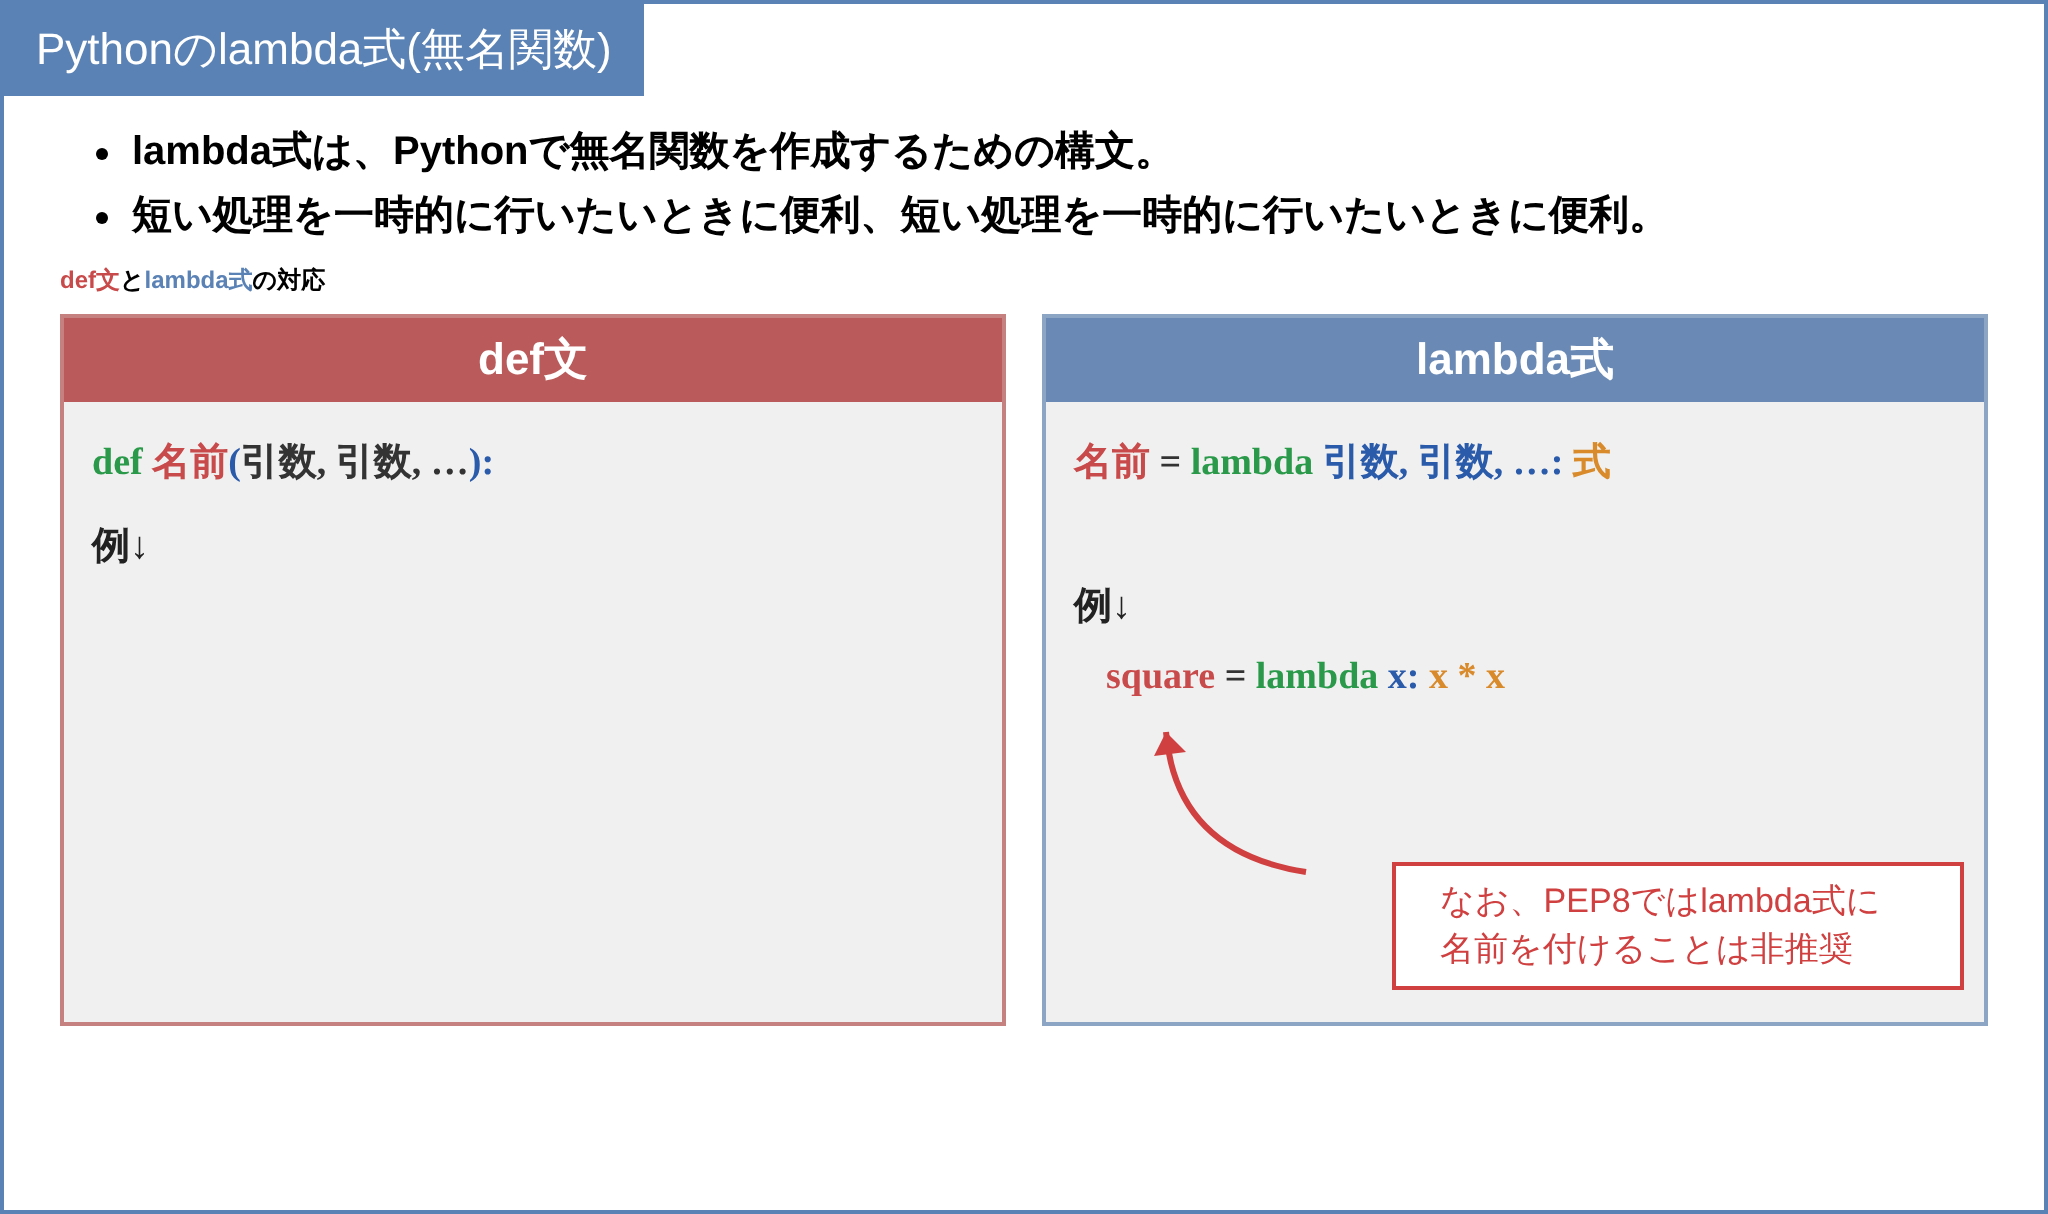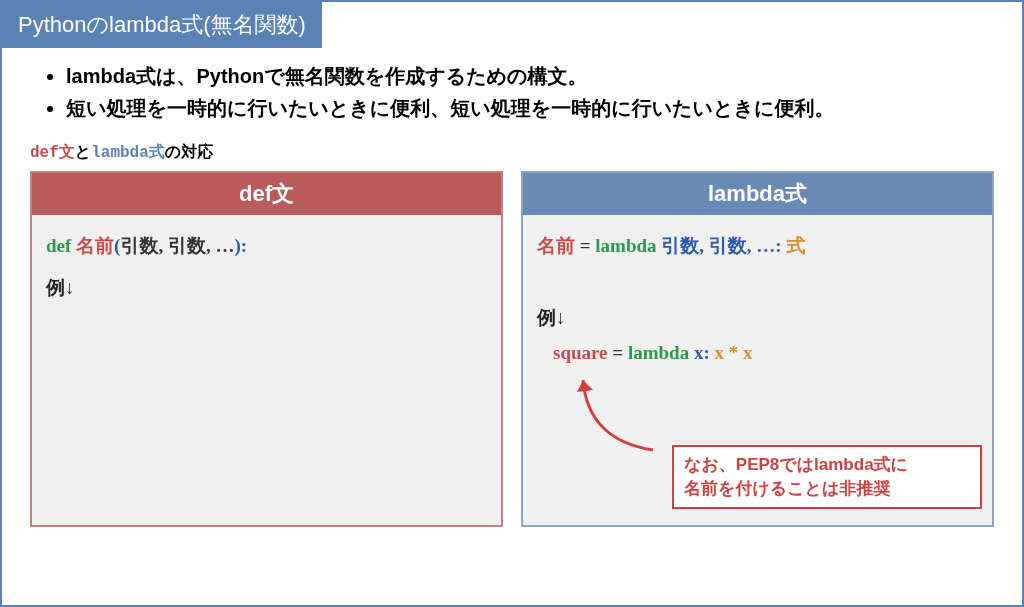--- a/index.html
+++ b/index.html
@@ -13,23 +13,23 @@
     }
     .header {
       background: #5a82b5;
       color: #fff;
       padding: 8px 16px;
       font-size: 22px;
       font-weight: normal;
       display: inline-block;
     }
     .content { padding: 12px 28px 0 28px; }
-    .bullets { padding-left: 36px; margin-bottom: 18px; }
+    .bullets { padding-left: 36px; margin-bottom: 8px; }
     .bullets li { font-size: 20px; font-weight: bold; line-height: 1.6; }
-    .subtitle { font-size: 16px; font-weight: bold; margin-bottom: 8px; font-family: Liberation Mono, monospace; }
+    .subtitle { font-size: 12px; font-weight: bold; margin-bottom: 8px; }
     .subtitle .red { color: #c94a4a; }
     .subtitle .blue { color: #5a82b5; }
     .boxes { display: flex; gap: 18px; }
     .box {
       flex: 1;
       border: 2px solid;
       background: #f0f0f0;
       position: relative;
     }
     .box.def { border-color: #c58080; }
@@ -66,25 +66,25 @@
     .label { color: #222; margin-top: 12px; margin-bottom: 4px; }
     .indent1 { padding-left: 18px; }
     .indent2 { padding-left: 36px; }
     .note {
       position: absolute;
       right: 10px;
       bottom: 16px;
       border: 2px solid #d04040;
       background: #fff;
       color: #d04040;
-      padding: 6px 10px;
+      padding: 6px 22px;
       font-size: 17px;
-      font-weight: bold;
+      font-weight: normal;
       line-height: 1.4;
-      width: 310px;
+      width: 286px;
     }
     .arrow {
       position: absolute;
       overflow: visible;
     }
     .arrow path { stroke: #d04040; stroke-width: 3; fill: none; }
     .arrow polygon { fill: #d04040; }
   </style>
 </head>
 <body>

